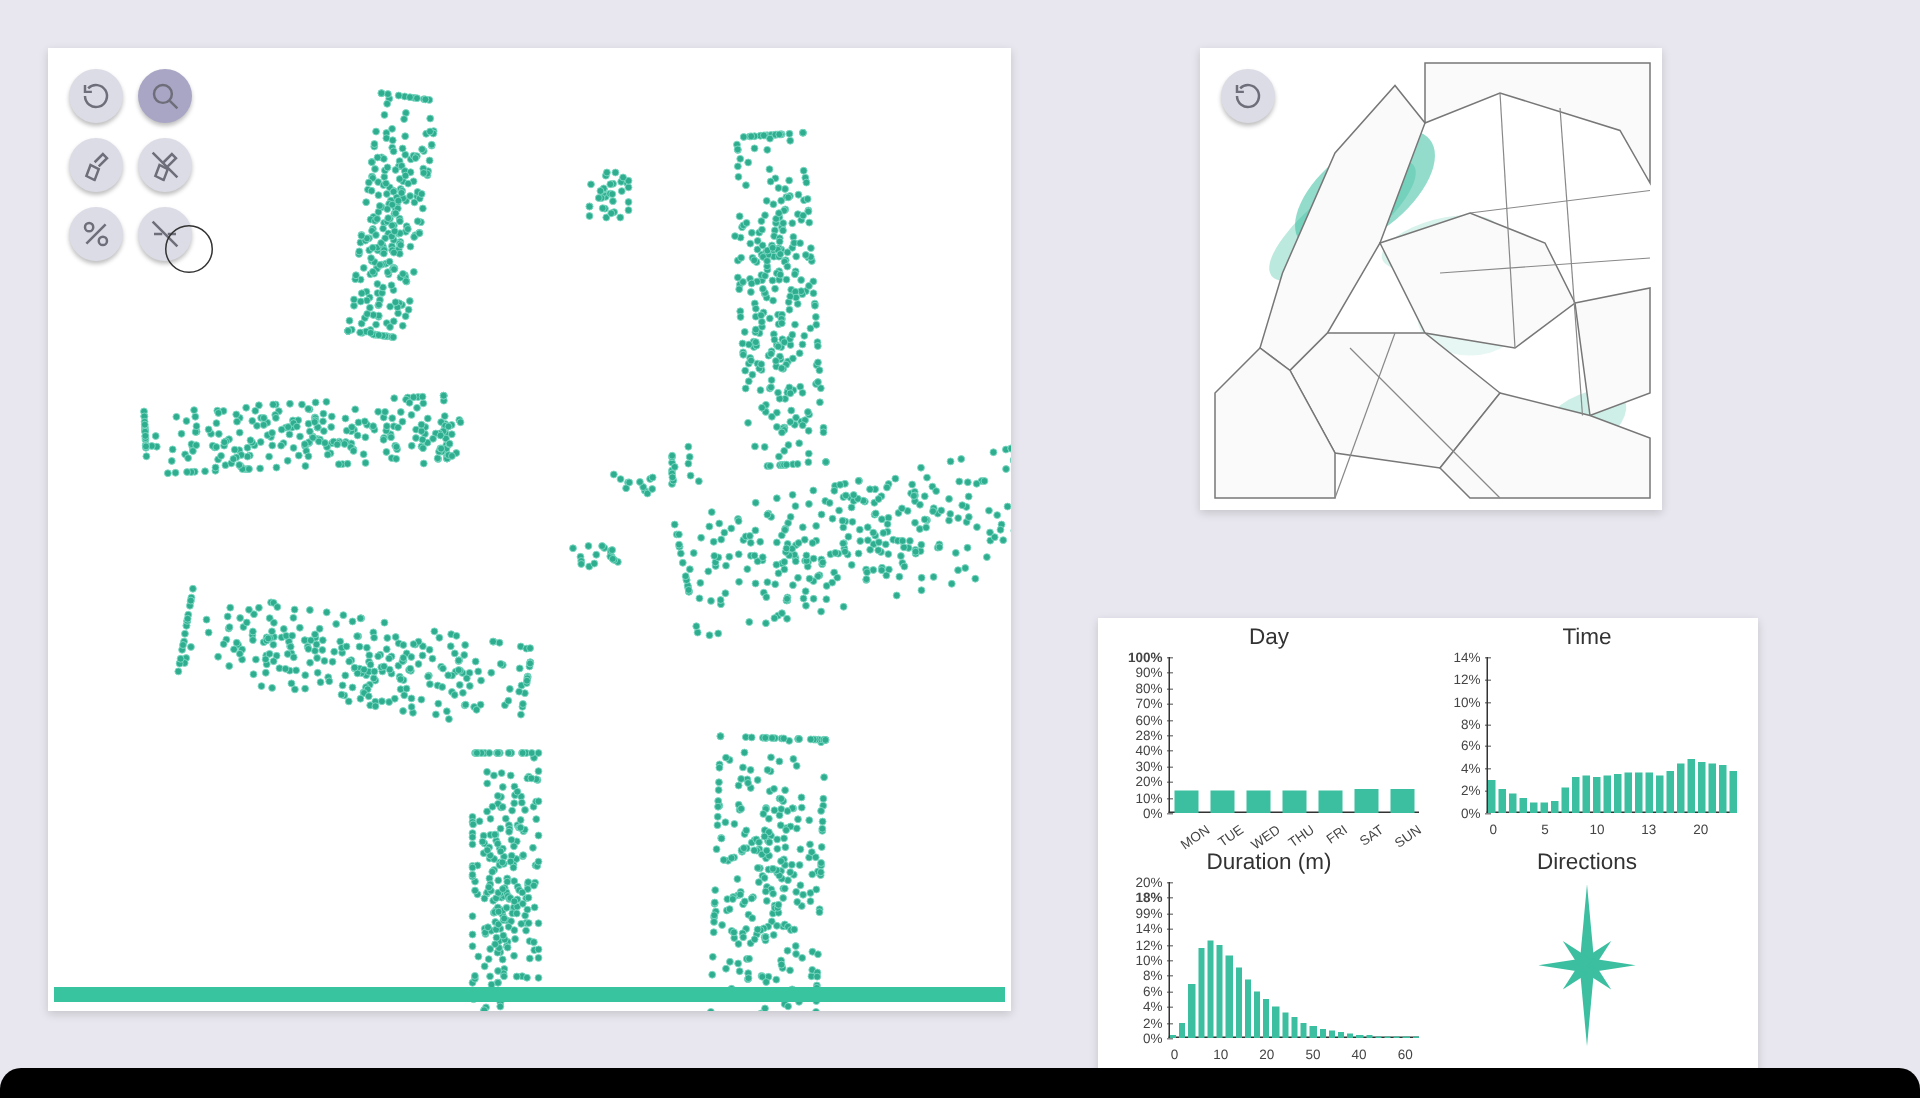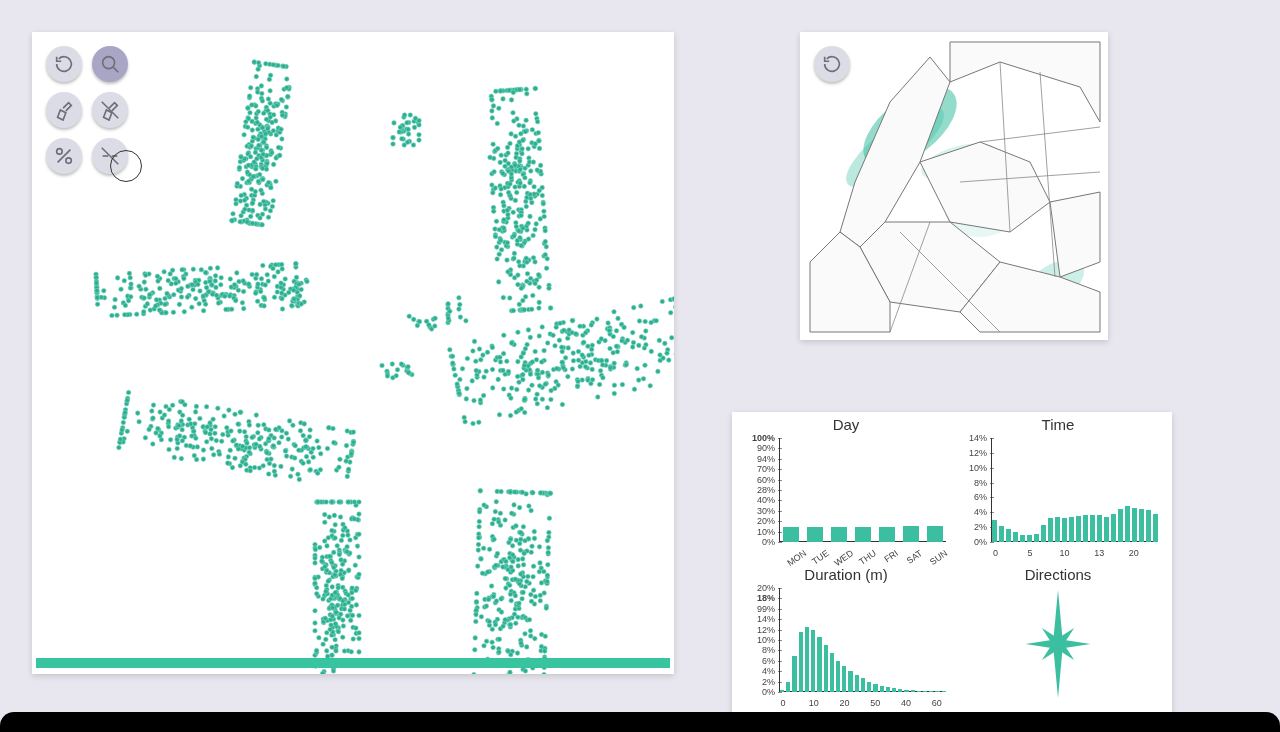--- a/index.html
+++ b/index.html
@@ -2224,21 +2224,21 @@
             <div class="tick" style="top: 70%;">30%</div>
             <div class="tline" style="top: 70%;"></div>
             <div class="tick" style="top: 60%;">40%</div>
             <div class="tline" style="top: 60%;"></div>
             <div class="tick" style="top: 50%;">28%</div>
             <div class="tline" style="top: 50%;"></div>
             <div class="tick" style="top: 40%;">60%</div>
             <div class="tline" style="top: 40%;"></div>
             <div class="tick" style="top: 30%;">70%</div>
             <div class="tline" style="top: 30%;"></div>
-            <div class="tick" style="top: 20%;">94%</div>
+            <div class="tick" style="top: 20%;">80%</div>
             <div class="tline" style="top: 20%;"></div>
             <div class="tick" style="top: 10%;">90%</div>
             <div class="tline" style="top: 10%;"></div>
             <div class="tick" style="top: 0%; font-weight: bold;">100%</div>
             <div class="tline" style="top: 0%;"></div>
           </div>
           <div class="axis-line" style="left: 37px; top: 22px; bottom: 20px; width: 1px;"></div>
           <div class="axis-line" style="left: 37px; right: 4px; bottom: 20px; height: 1px;"></div>
           <div class="bars-area">
             <div class="bars-row">

